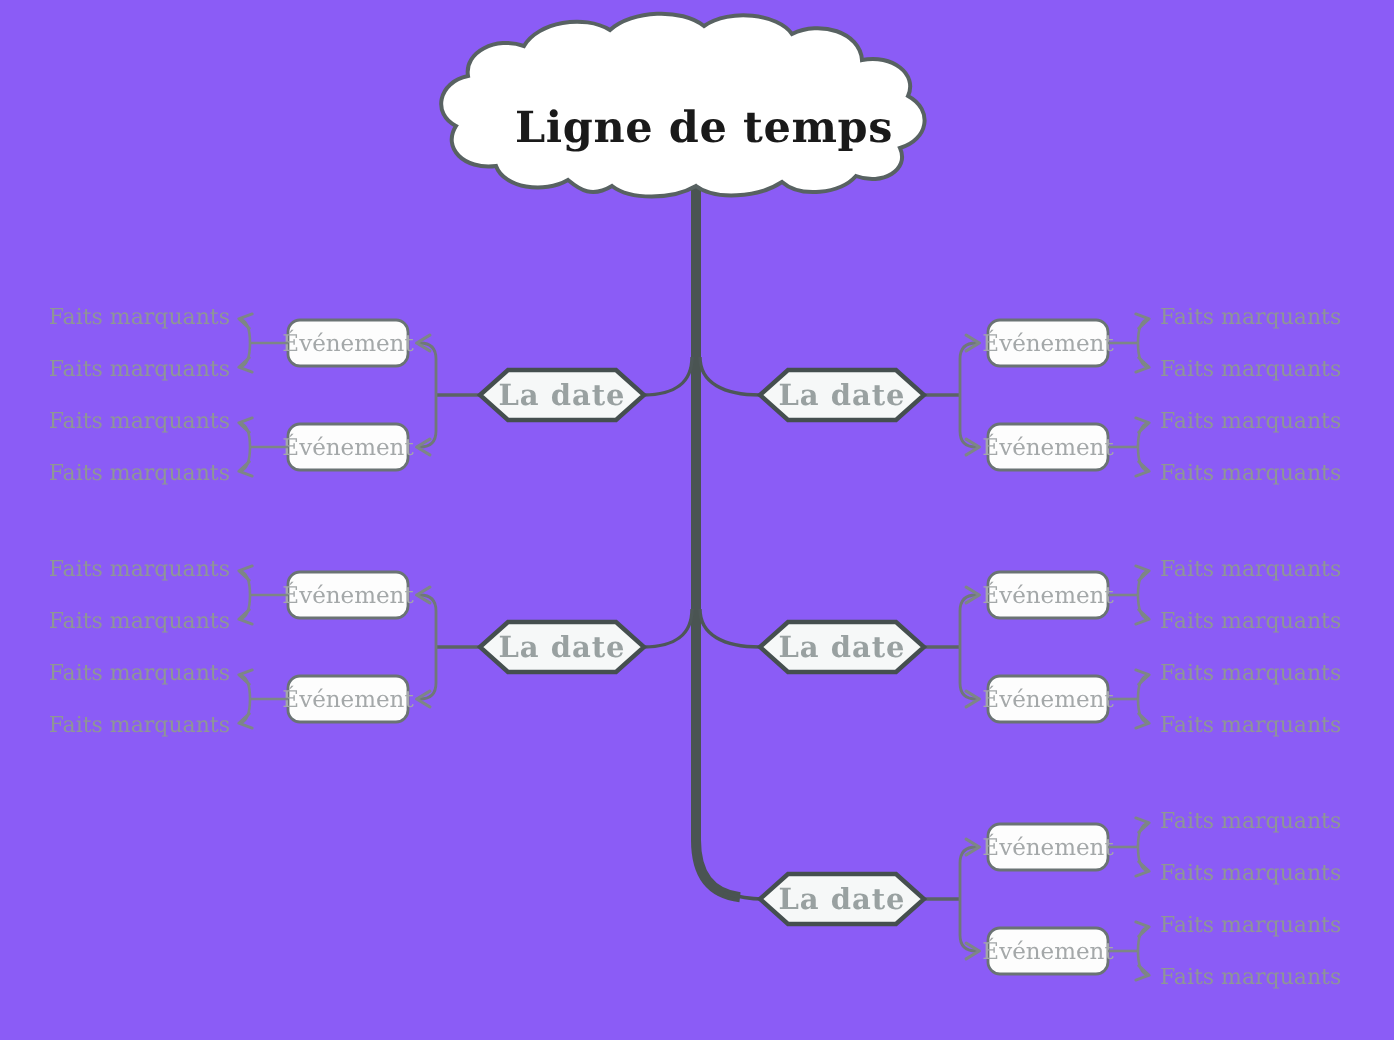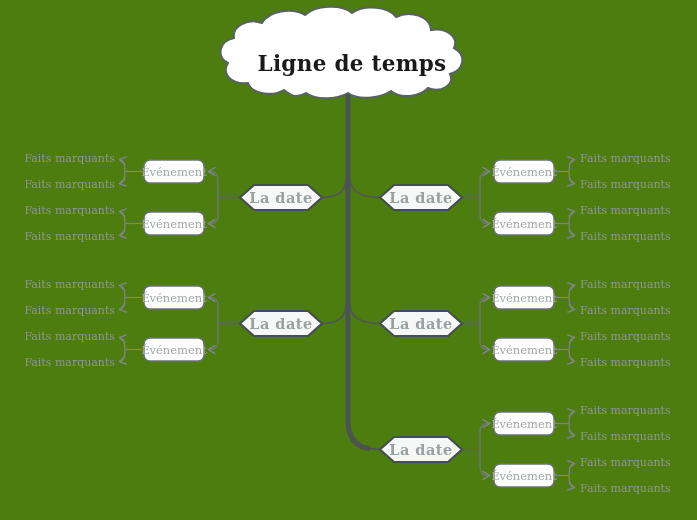--- a/index.html
+++ b/index.html
@@ -1,16 +1,16 @@
 <!DOCTYPE html>
 <html><head>
 <meta charset="utf-8">
 <style>
   html,body{margin:0;padding:0;background:#ffffff;}
-  .stage{position:relative;width:697px;height:520px;background:#4d7c0f;overflow:hidden;
+  .stage{position:relative;width:697px;height:520px;background:#8b5cf6;overflow:hidden;
          font-family:"DejaVu Serif", serif;}
   svg{display:block;}
   .cloud{fill:#ffffff;stroke:#586262;stroke-width:2;}
   .trunk{fill:none;stroke:#4a5452;stroke-width:5;}
   .trunk-tail{fill:none;stroke:#4a5452;stroke-width:1.8;}
   .branch{fill:none;stroke:#4d5757;stroke-width:1.7;}
   .stub{fill:none;stroke:#5b6464;stroke-width:1.7;}
   .conn{fill:none;stroke:#6f7878;stroke-width:1.4;}
   .bracket{fill:none;stroke:#7d8686;stroke-width:1.3;}
   .event-box{fill:#fdfdfd;stroke:#6a7374;stroke-width:1.4;}

